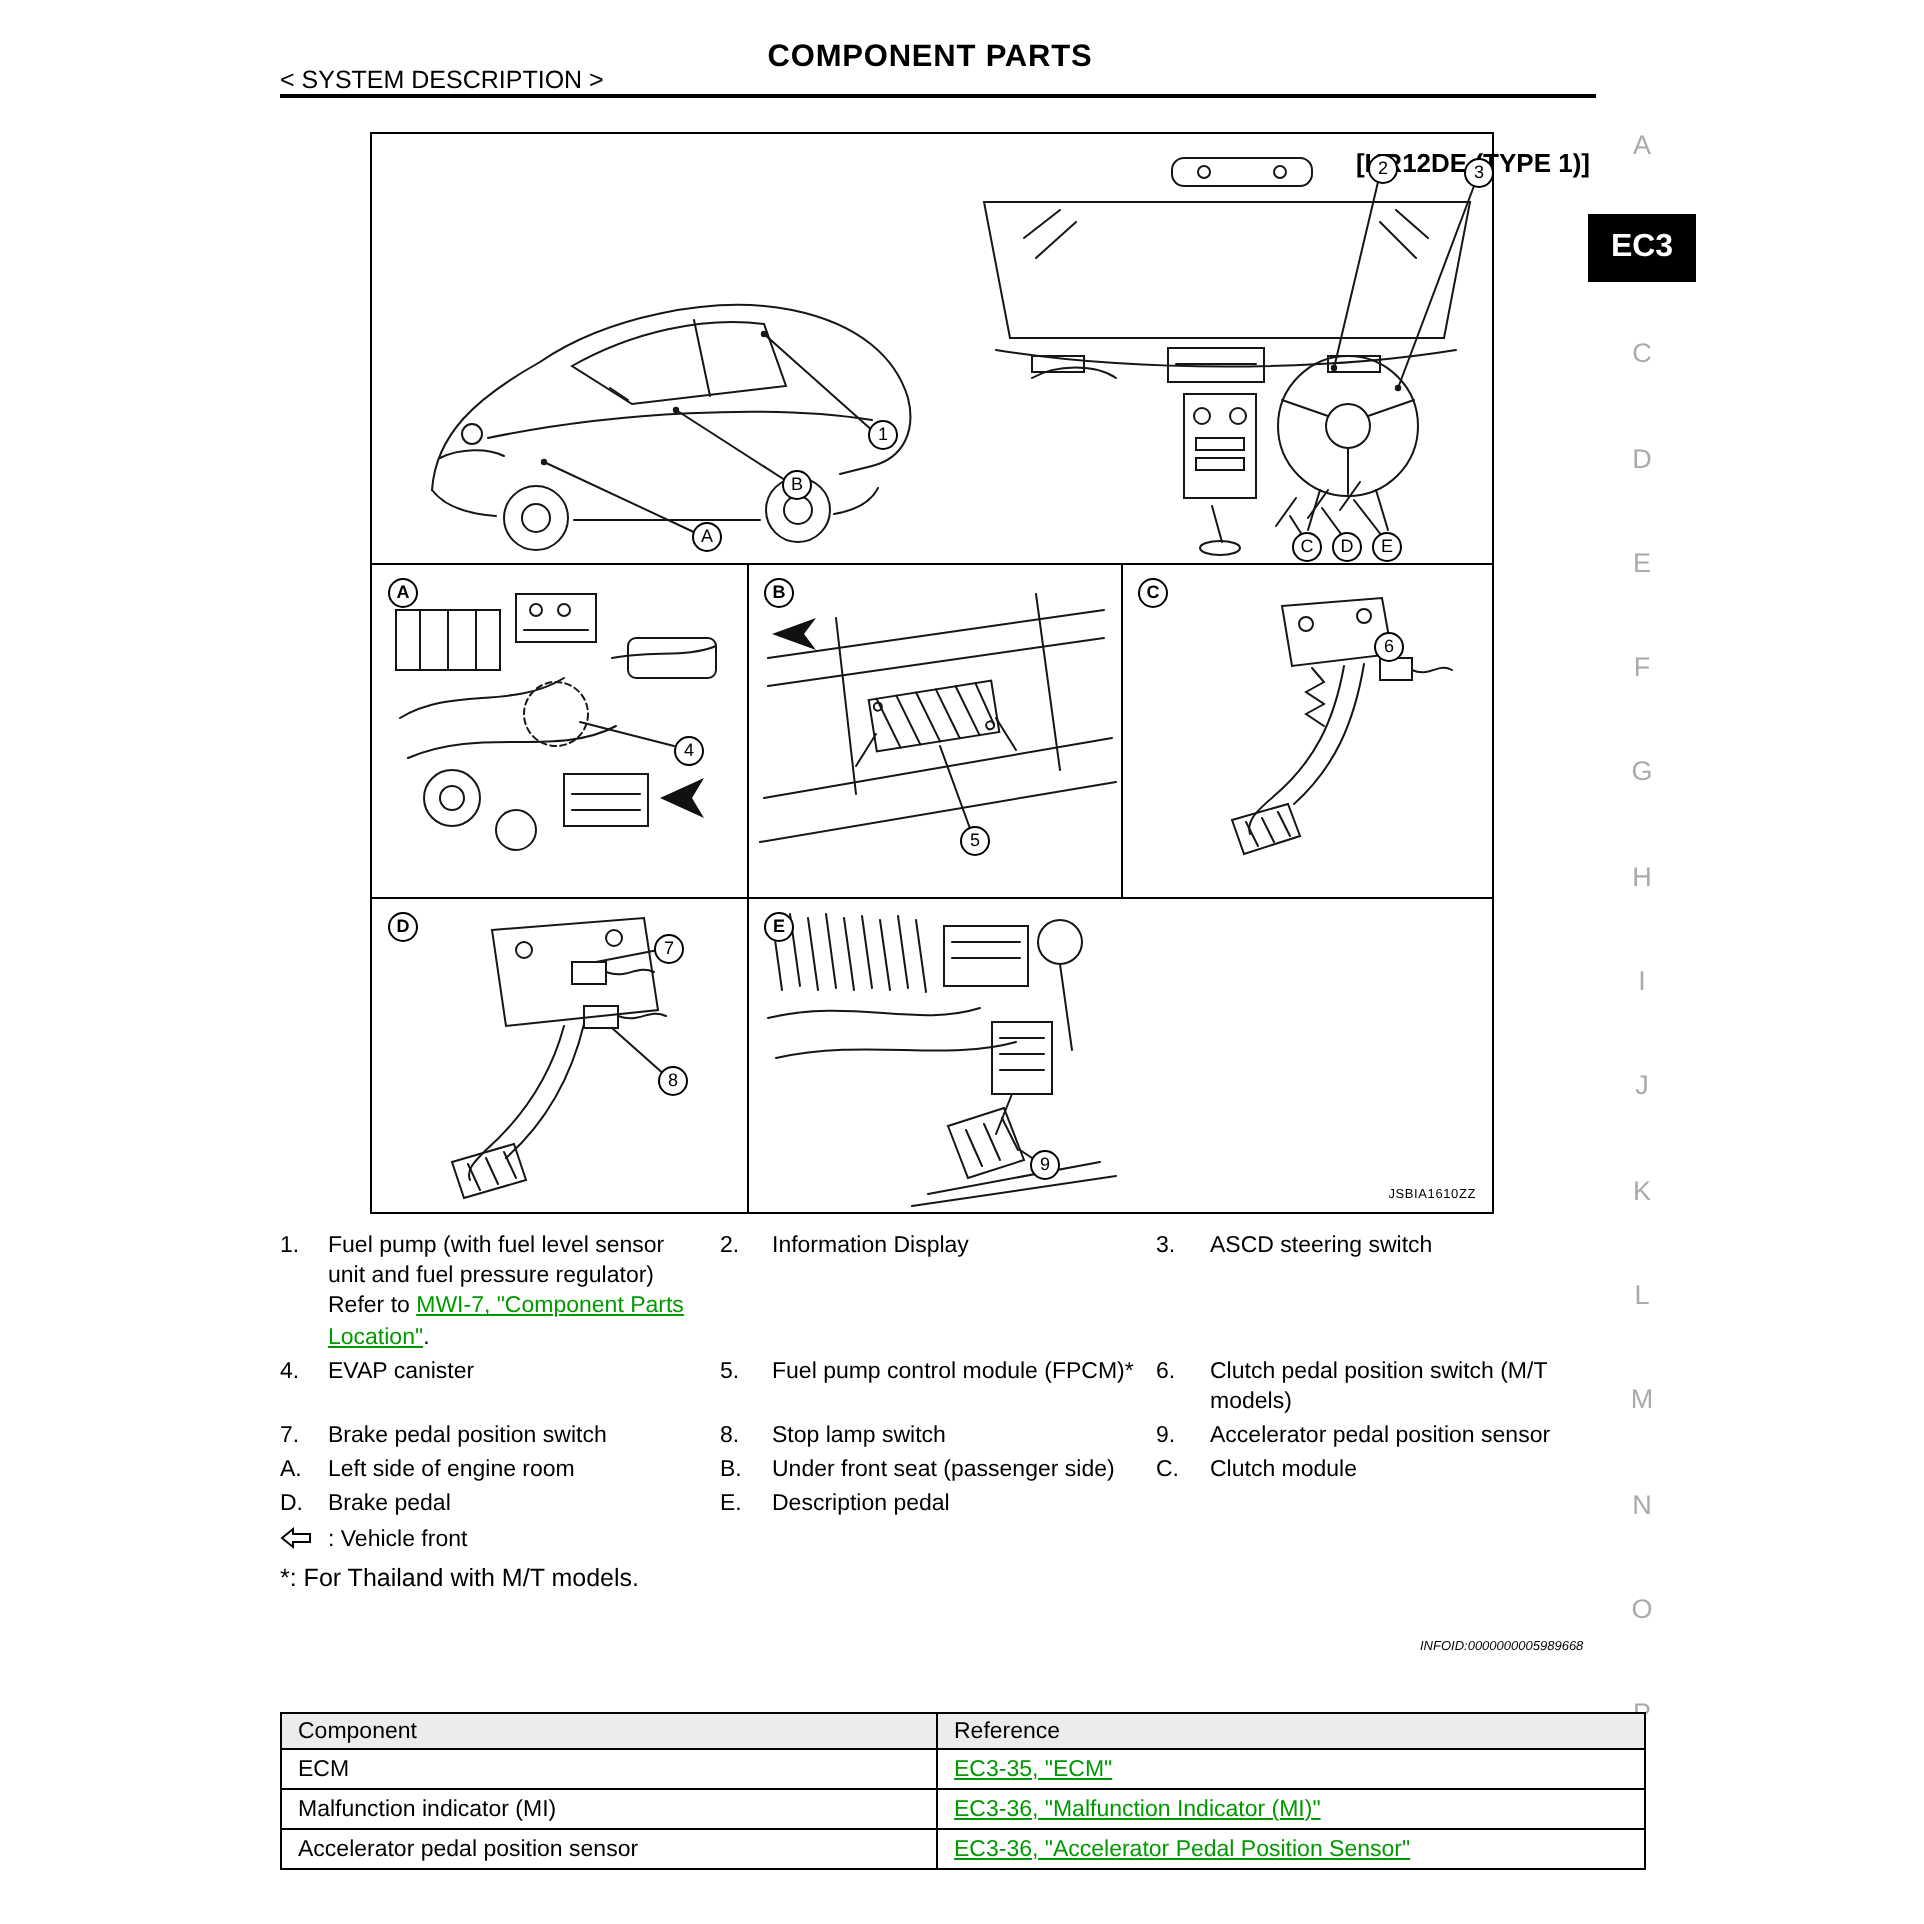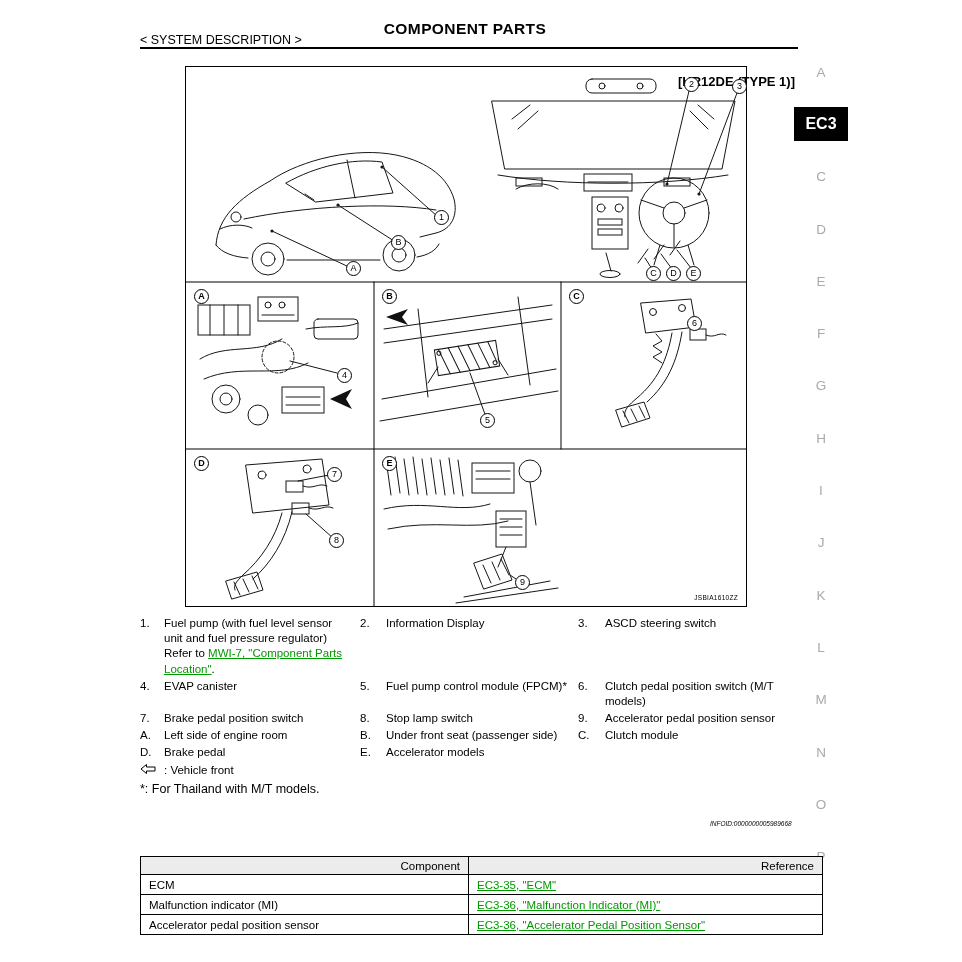--- a/index.html
+++ b/index.html
@@ -36,21 +36,21 @@
   .vf-icon{vertical-align:-1px;}
 
   .footnote{position:absolute;left:140px;top:782px;font-size:12.5px;}
   .section-heading{position:absolute;left:140px;top:805px;font-size:16px;font-weight:bold;}
   .infoid{position:absolute;left:710px;top:820px;font-size:6.5px;font-style:italic;}
 
   
   .ref-table{position:absolute;left:140px;top:856px;width:682px;border-collapse:collapse;
              font-size:11.5px;table-layout:fixed;}
   .ref-table th,.ref-table td{border:1px solid #000;padding:0 8px;}
-  .ref-table th{background:#ececec;font-weight:normal;text-align:right;height:17px;}
+  .ref-table th{background:#ececec;font-weight:normal;text-align:left;height:17px;}
   .ref-table td{height:19px;}
 </style>
 </head>
 <body>
 
 <div class="page">
 
   <div class="hdr-title">COMPONENT PARTS</div>
   <div class="hdr-breadcrumb">&lt; SYSTEM DESCRIPTION &gt;</div>
   <div class="hdr-model">[HR12DE (TYPE 1)]</div>
@@ -289,21 +289,21 @@
     <div class="lkey">A.</div>
     <div class="ltext">Left side of engine room</div>
     <div class="lkey">B.</div>
     <div class="ltext">Under front seat (passenger side)</div>
     <div class="lkey">C.</div>
     <div class="ltext">Clutch module</div>
 
     <div class="lkey">D.</div>
     <div class="ltext">Brake pedal</div>
     <div class="lkey">E.</div>
-    <div class="ltext">Accelerator models</div>
+    <div class="ltext">Description pedal</div>
     <div></div>
       <div></div>
 
     <div class="lkey">
       <svg class="vf-icon" width="16" height="12" viewBox="0 0 16 12">
         <polygon points="1,6 6.5,1.5 6.5,4 15,4 15,8 6.5,8 6.5,10.5" fill="#fff" stroke="#000" stroke-width="1"></polygon>
       </svg>
     </div>
     <div class="ltext">: Vehicle front</div>
     <div></div>

